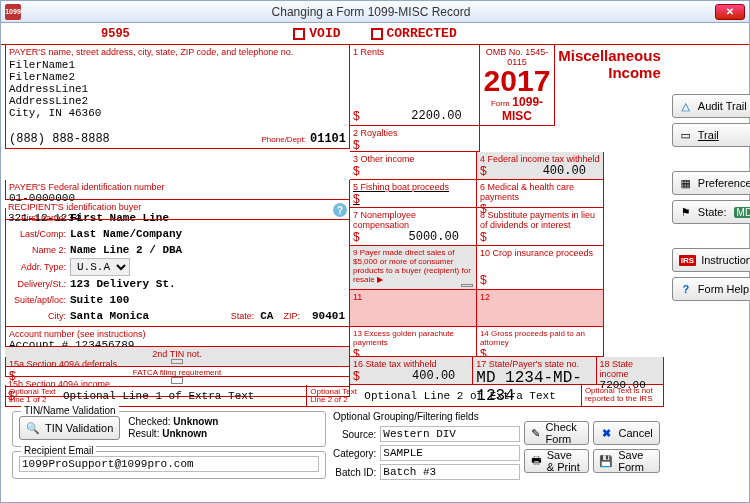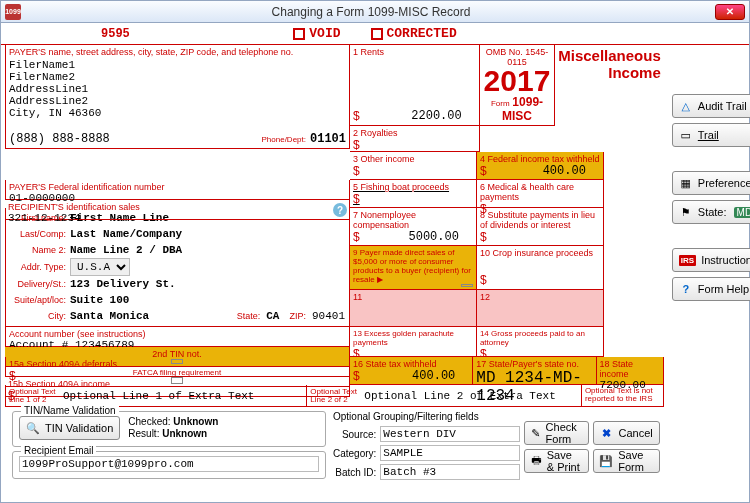--- a/index.html
+++ b/index.html
@@ -46,21 +46,21 @@
     border:1px solid #cc0000;
     padding:2px 3px;
     display:flex; flex-direction:column;
     min-height: 20px;
   }
   .label { color:#cc0000; font-size:9px; line-height:10px;}
   .val { font-family:"Courier New",monospace; font-size:12px; color:#000; }
   .valsm {font-family:"Courier New",monospace; font-size:11px;color:#000;}
   .amt { text-align:right; padding-right:14px;}
   .dollar { color:#cc0000; font-size:12px; }
-  .pink { background:#eab308; }
+  .pink { background:#e5e5e5; }
   .dpink { background:#f9c4c4; }
   
   .row { display:flex; }
   .colL { width: 345px; display:flex; flex-direction:column;}
   .btn {
     height: 24px;
     background: linear-gradient(#fdfdfd,#e6e6e6);
     border:1px solid #8a8a8a; border-radius:3px;
     display:flex; align-items:center; gap:5px;
     padding: 0 6px;
@@ -185,21 +185,21 @@
         </div>
       </div>
 
       <div class="row" style="height:28px;">
         <div class="colL row">
           <div class="cell" style="flex:1;border-top:none;">
             <span class="label">PAYER'S Federal identification number</span>
             <span class="valsm">01-0000000</span>
           </div>
           <div class="cell" style="flex:1;border-top:none;border-left:none;position:relative;">
-            <span class="label">RECIPIENT'S identification sales</span>
+            <span class="label">RECIPIENT'S identification buyer</span>
             <span class="valsm">321-12-1234</span>
             <span class="help" style="position:absolute;right:2px;bottom:2px;">?</span>
           </div>
         </div>
         <div class="cell" style="flex:1;border-top:none;border-left:none;text-decoration:underline;">
           <span class="label">5 Fishing boat proceeds</span>
           <div class="flexh">
               <span class="dollar">$</span>
               <span class="val amt" style="flex:1;"></span>
             </div>
@@ -240,21 +240,21 @@
             <span class="label" style="width:56px;text-align:right;">Suite/apt/loc:</span>
             <span class="valsm" style="font-weight:bold;">Suite 100</span>
           </div>
           <div class="flexh" style="gap:4px;height:16px;">
             <span class="label" style="width:56px;text-align:right;">City:</span>
             <span class="valsm" style="font-weight:bold;">Santa Monica</span>
             <span style="flex:1;"></span>
             <span class="label">State:</span>
             <span class="valsm" style="font-weight:bold;margin:0 6px 0 2px;">CA</span>
             <span class="label">ZIP:</span>
-            <span class="valsm" style="font-weight:normal;margin-left:2px;">90401</span>
+            <span class="valsm" style="font-weight:bold;margin-left:8px;">90401</span>
           </div>
         </div>
         <div style="flex:2;display:flex;flex-direction:column;">
           <div class="row" style="height:38px;">
             <div class="cell" style="flex:1;border-top:none;border-left:none;">
               <span class="label">7 Nonemployee compensation</span>
               <div class="flexh" style="margin-top:auto;">
                   <span class="dollar">$</span>
                   <span class="val amt" style="flex:1;">5000.00</span>
                 </div>

